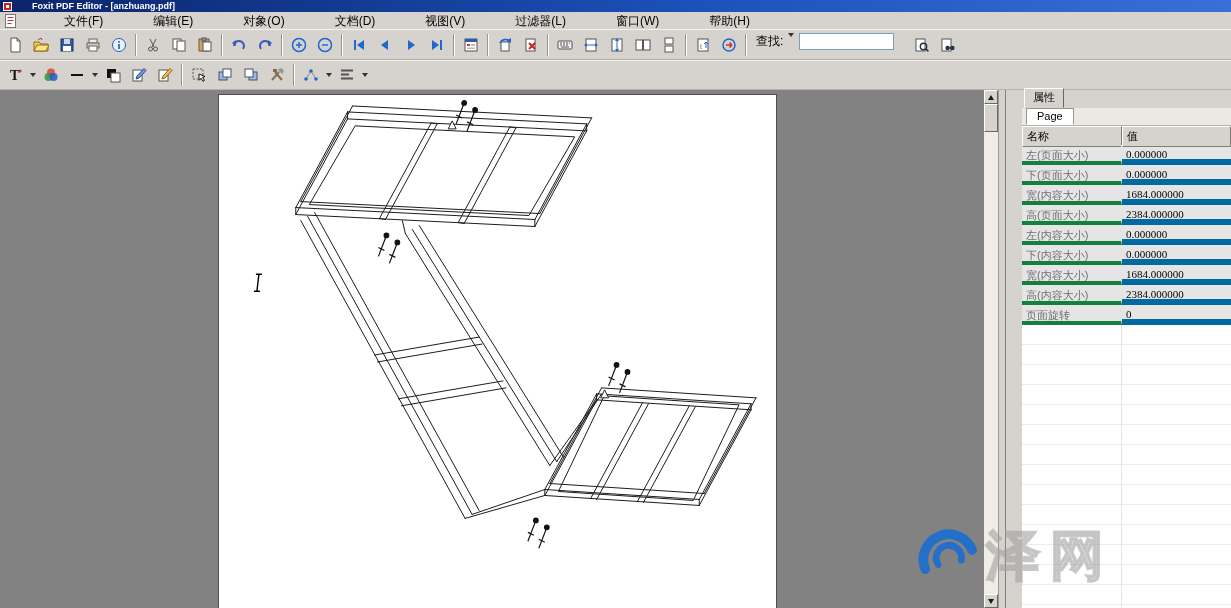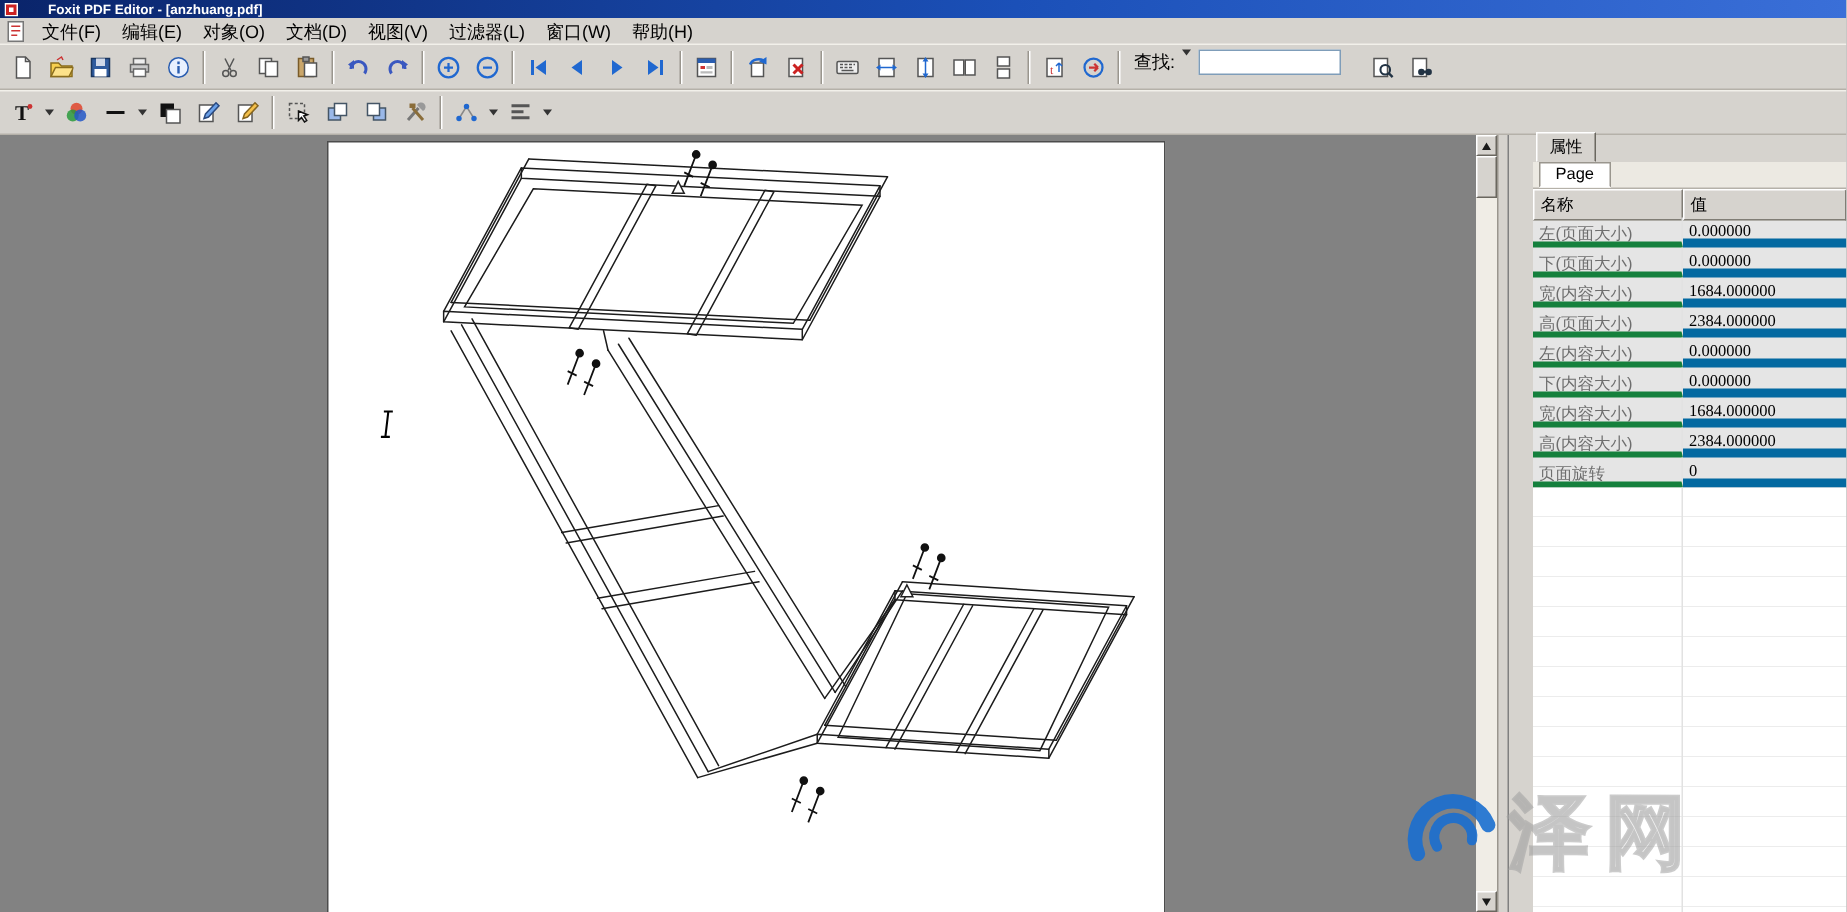--- a/index.html
+++ b/index.html
@@ -7,21 +7,21 @@
 body { font-family:"Liberation Sans","DejaVu Sans",sans-serif; }
 .app { width:1231px; height:608px; position:relative; overflow:hidden; background:#d6d3ce; }
 
 
 .titlebar { height:12px; background:linear-gradient(90deg,#0a246a 0%,#1b50b8 55%,#3a6fd8 100%);
   color:#fff; display:flex; align-items:center; gap:20px; padding:0 3px; font-size:9px; font-weight:bold; overflow:hidden; }
 .titlebar svg { flex:0 0 auto; }
 
 
 .menubar { height:17px; display:flex; align-items:center; font-size:12px; padding-left:2px; background:#d6d3ce; }
-.menu-item { padding:0 7px; line-height:16px; }
+.menu-item { padding:0 7px; line-height:16px;margin-left:36px; }
 .menu-doc { margin:0 4px 0 2px; display:flex; }
 
 
 .toolbar { display:flex; align-items:center; padding:2px 2px; background:#d6d3ce;
   border-top:1px solid #f2f0ea; border-bottom:1px solid #b5b1a9; }
 .tb1 { height:31px; }
 .tb2 { height:30px; }
 .tb-btn { width:26px; height:24px; display:flex; align-items:center; justify-content:center; border:1px solid transparent; flex:0 0 auto; }
 .tb-sep { width:0; height:22px; border-left:1px solid #9a968e; border-right:1px solid #ffffff; margin:0 3px; flex:0 0 auto; }
 .dd { width:0; height:0; border-left:3px solid transparent; border-right:3px solid transparent; border-top:4px solid #333; margin:0 2px; }
@@ -53,21 +53,21 @@
 .props-tab2 { background:#fff; border:1px solid #9a968e; border-bottom:1px solid #fff; padding:1px 10px 2px; }
 .props-header { display:grid; grid-template-columns:100px 1fr; height:19px; }
 .props-header > div { background:#d6d3ce; border:1px solid; border-color:#fff #807d75 #807d75 #fff; padding:2px 4px; }
 .props-row { display:grid; grid-template-columns:100px 1fr; height:20px; }
 .props-row .n { color:#6e6e6e; border-right:1px solid #e2e2e2; border-bottom:4px solid #15803d; padding:3px 4px; overflow:hidden; white-space:nowrap; }
 .props-row .v { color:#000; border-bottom:6px solid #0369a1; padding:3px 4px; overflow:hidden; white-space:nowrap;font-family:Liberation Serif, serif; }
 .props-filler { flex:1 1 auto; background:repeating-linear-gradient(to bottom,#fff 0 19px,#ececec 19px 20px); position:relative; }
 .props-filler::before { content:""; position:absolute; left:99px; top:0; bottom:0; width:1px; background:#e2e2e2; }
 
 
-.watermark { position:absolute; left:932px; top:520px; display:flex; align-items:center; z-index:60; pointer-events:none;justify-content:space-between; }
+.watermark { position:absolute; left:912px; top:520px; display:flex; align-items:center; z-index:60; pointer-events:none;justify-content:space-between; }
 .wm-text { font-size:54px; font-weight:bold; letter-spacing:10px; line-height:1;
   color:rgba(170,170,170,0.15); -webkit-text-stroke:2px rgba(160,160,160,0.55); margin-left:4px; }
 </style>
 </head>
 <body>
 
 <div class="app">
 
   <div class="titlebar">
     <svg width="9" height="9" viewBox="0 0 9 9">

